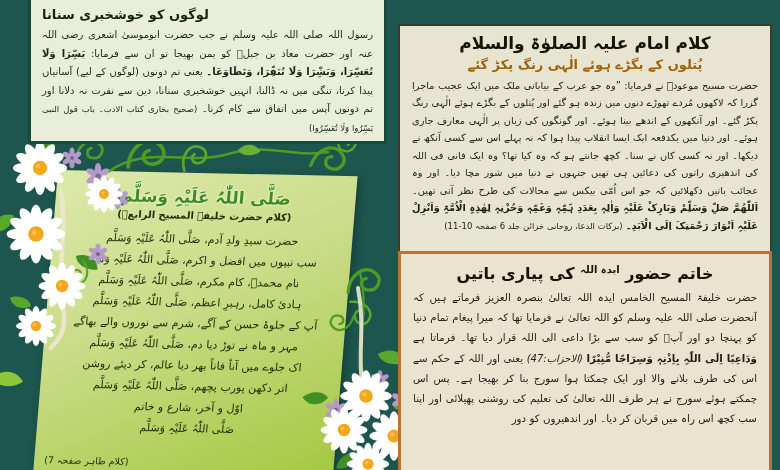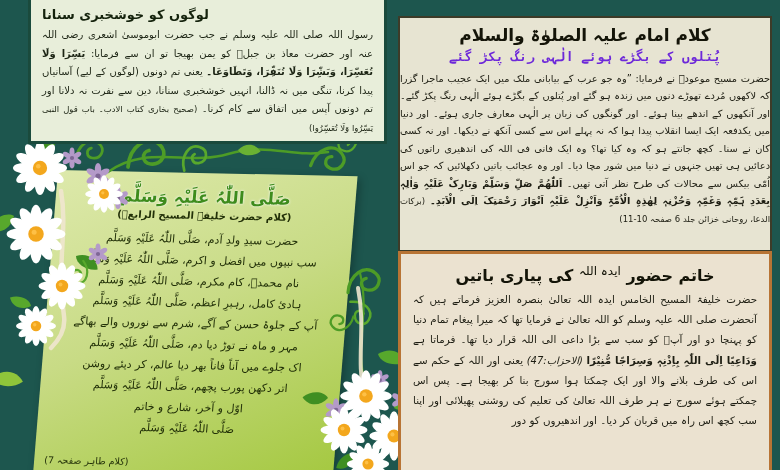--- a/index.html
+++ b/index.html
@@ -17,40 +17,40 @@
     border:3px solid var(--hadith-border,#1a4a3c);
     padding:18px 11px 4px 11px; z-index:3;
   }
   #hadith-panel .p-title { font-size:13px; font-weight:bold; text-align:left; color:#15230d; margin:0 0 4px 0; }
   #hadith-panel .p-body  { font-size:10px; line-height:1.85; text-align:justify; color:#1c2414; margin:0; }
   #hadith-panel .arabic  { font-weight:bold; }
   #hadith-panel .cite    { font-size:8.5px; }
 
   
   #kalam-panel {
-    left:398px; top:16px; width:374px; height:236px;
+    left:398px; top:24px; width:374px; height:236px;
     background: var(--kalam-bg,#e7e4d2);
     border:2px solid var(--kalam-border,#3d3b28);
-    padding:5px 0; z-index:3;
+    padding:5px 12px; z-index:3;
   }
   .big-title { font-size:17px; font-weight:bold; text-align:center; color:#141408; margin:2px 0 4px 0; }
-  .sub-title { font-size:13px; font-weight:bold; text-align:center; color:#6d28d9; margin:0 0 5px 0;font-family:Liberation Mono, monospace; }
+  .sub-title { font-size:13px; font-weight:bold; text-align:center; color:#a16207; margin:0 0 5px 0; }
   #kalam-panel .p-body { font-size:9.8px; line-height:1.78; text-align:justify; color:#1d1d12; margin:0; }
   #kalam-panel .prayer { font-weight:bold; }
   #kalam-panel .cite   { font-size:8.5px; }
 
   
   #huzoor-panel {
     left:398px; top:251px; width:374px; height:226px;
     background: var(--huzoor-bg,#ebe2d0);
     border:3px solid var(--huzoor-border,#b87434);
     padding:8px 12px; z-index:3;
   }
   #huzoor-panel .big-title { font-size:16px; }
-  #huzoor-panel sup { font-size:12px; font-weight:normal; }
+  #huzoor-panel sup { font-size:10px; font-weight:bold; }
   #huzoor-panel .p-body { font-size:10.3px; line-height:1.95; text-align:justify; color:#1d1d12; margin:2px 0 0 0; }
   #huzoor-panel .arabic { font-weight:bold;margin-top:20px; }
   #huzoor-panel .ref    { font-size:10px;font-style:italic; }
 
   
   #poem-panel {
     left:58px; top:170px; width:300px; height:315px;
     background: linear-gradient(155deg, #dde9ab 0%, #c8db85 45%, #a2c73c 100%);
     transform: skewX(-3.5deg) rotate(1.2deg); transform-origin: top left;
     box-shadow: 3px 3px 8px rgba(0,0,0,0.28);

